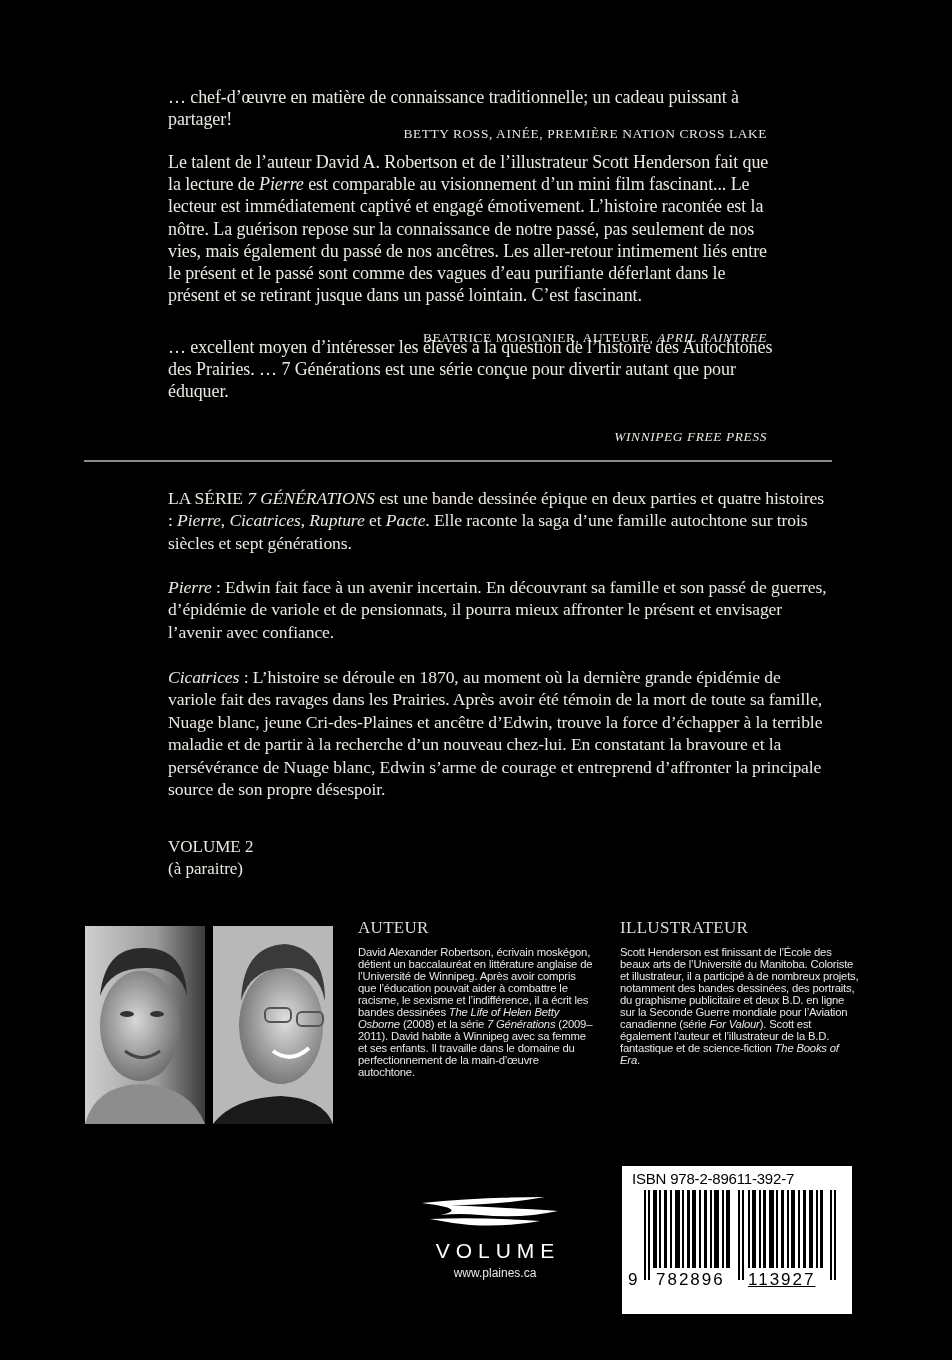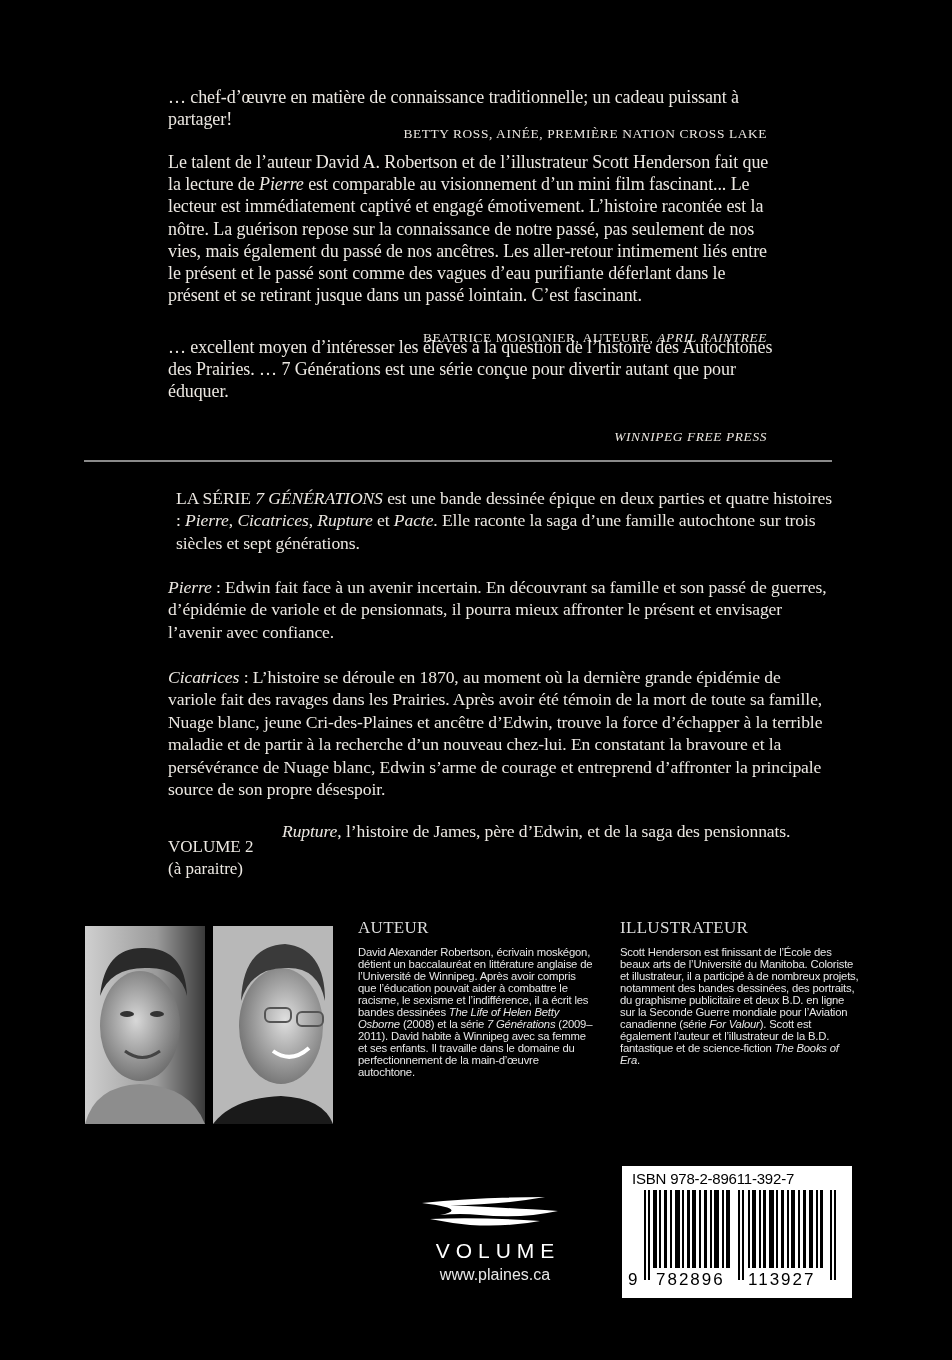--- a/index.html
+++ b/index.html
@@ -9,53 +9,52 @@
   .quote { position: absolute; left: 168px; width: 600px; font-size: 18px; line-height: 22.2px; letter-spacing: -0.1px; }
   .attr { position: absolute; right: 185px; font-size: 13.4px; letter-spacing: 0.6px; text-align: right; text-transform: uppercase; margin-top: 14px; }
   .attr i { font-style: italic; }
   .rule { position: absolute; left: 84px; top: 460px; width: 748px; height: 2px; background: #8a8a8a; }
   .series { position: absolute; left: 168px; width: 660px; font-size: 17.6px; line-height: 22.4px; letter-spacing: -0.1px; }
   .vol-label { position: absolute; left: 168px; top: 836px; font-size: 17px; line-height: 22.4px; }
   .vol-text { position: absolute; left: 282px; top: 820px; width: 560px; font-size: 17.6px; line-height: 22.4px; letter-spacing: -0.1px; }
   .photo { position: absolute; top: 926px; width: 120px; height: 198px; overflow: hidden; }
   .bio-title { position: absolute; font-size: 17px; letter-spacing: 0.3px; color: #ddd; }
   .bio { position: absolute; font-size: 11.3px; line-height: 12px; color: #e6e6e6; letter-spacing: -0.2px; }
-  .isbn-box { position: absolute; left: 622px; top: 1166px; width: 230px; height: 132px; background: #fff; color: #000; }
+  .isbn-box { position: absolute; left: 622px; top: 1166px; width: 230px; height: 148px; background: #fff; color: #000; }
   .logo { position: absolute; left: 420px; top: 1195px; width: 150px; text-align: center; }
 </style>
 </head>
 <body>
 
 <div class="quote" style="top:86px;">
   <span>… chef-d’œuvre en matière de connaissance traditionnelle; un cadeau puissant à partager!</span>
 </div>
 <div class="attr" style="top:112px;">Betty Ross, Ainée, Première Nation Cross Lake</div>
 
 <div class="quote" style="top:151px; width:605px;"><span>Le talent de l’auteur David A. Robertson et de l’illustrateur Scott Henderson fait que la lecture de </span><i>Pierre</i><span> est comparable au visionnement d’un mini film fascinant... Le lecteur est immédiatement captivé et engagé émotivement. L’histoire racontée est la nôtre. La guérison repose sur la connaissance de notre passé, pas seulement de nos vies, mais également du passé de nos ancêtres. Les aller-retour intimement liés entre le présent et le passé sont comme des vagues d’eau purifiante déferlant dans le présent et se retirant jusque dans un passé lointain. C’est fascinant.</span></div>
 <div class="attr" style="top:316px;"><span>Beatrice Mosionier, auteure, </span><i>April Raintree</i></div>
 
 <div class="quote" style="top:336px; width:605px;">
   <span>… excellent moyen d’intéresser les élèves à la question de l’histoire des Autochtones des Prairies. … 7 Générations est une série conçue pour divertir autant que pour éduquer.</span>
 </div>
 <div class="attr" style="top:415px;"><i>Winnipeg Free Press</i></div>
 
 <div class="rule"></div>
 
-<div class="series" style="top:487px;margin-left:8px;"><span>LA SÉRIE </span><i>7 GÉNÉRATIONS</i><span> est une bande dessinée épique en deux parties et quatre histoires : </span><i>Pierre</i>, <i>Cicatrices</i>, <i>Rupture</i> et <i>Pacte</i><span>. Elle raconte la saga d’une famille autochtone sur trois siècles et sept générations.</span></div>
+<div class="series" style="top:487px;"><span>LA SÉRIE </span><i>7 GÉNÉRATIONS</i><span> est une bande dessinée épique en deux parties et quatre histoires : </span><i>Pierre</i>, <i>Cicatrices</i>, <i>Rupture</i> et <i>Pacte</i><span>. Elle raconte la saga d’une famille autochtone sur trois siècles et sept générations.</span></div>
 
 <div class="series" style="top:576px;"><i>Pierre</i><span> : Edwin fait face à un avenir incertain. En découvrant sa famille et son passé de guerres, d’épidémie de variole et de pensionnats, il pourra mieux affronter le présent et envisager l’avenir avec confiance.</span></div>
 
 <div class="series" style="top:666px; width:665px;"><i>Cicatrices</i><span> : L’histoire se déroule en 1870, au moment où la dernière grande épidémie de variole fait des ravages dans les Prairies. Après avoir été témoin de la mort de toute sa famille, Nuage blanc, jeune Cri-des-Plaines et ancêtre d’Edwin, trouve la force d’échapper à la terrible maladie et de partir à la recherche d’un nouveau chez-lui. En constatant la bravoure et la persévérance de Nuage blanc, Edwin s’arme de courage et entreprend d’affronter la principale source de son propre désespoir.</span></div>
 
 <div class="vol-label">
   <div>VOLUME 2</div>
   <div>(à paraitre)</div>
 </div>
 <div class="vol-text">
-  <div><i>Rupture</i><span>, l’histoire de James, père d’Edwin, et de la saga des pensionnats.</span></div>
 </div>
 
 <div class="photo" style="left:85px;">
   <svg width="120" height="198" viewBox="0 0 120 198">
     <defs>
       <linearGradient id="bg1" x1="0" y1="0" x2="1" y2="0">
         <stop offset="0" stop-color="#cfcfcf"></stop>
           <stop offset="0.6" stop-color="#9a9a9a"></stop>
           <stop offset="1" stop-color="#3a3a3a"></stop>
       </linearGradient>
@@ -96,21 +95,21 @@
 
 <div class="bio-title serif" style="left:620px; top:918px;">ILLUSTRATEUR</div>
 <div class="bio sans" style="left:620px; top:946px; width:240px;"><span>Scott Henderson est finissant de l’École des beaux arts de l’Université du Manitoba. Coloriste et illustrateur, il a participé à de nombreux projets, notamment des bandes dessinées, des portraits, du graphisme publicitaire et deux B.D. en ligne sur la Seconde Guerre mondiale pour l’Aviation canadienne (série </span><i>For Valour</i><span>). Scott est également l’auteur et l’illustrateur de la B.D. fantastique et de science-fiction </span><i>The Books of Era</i><span>.</span></div>
 
 <div class="logo">
   <svg width="150" height="40" viewBox="0 0 150 40">
     <path d="M2 8 Q60 2 125 2 Q80 10 30 10 Q70 12 138 16 Q100 24 60 20 Q40 18 20 20 Q50 14 2 8Z" fill="#fff"></path>
     <path d="M10 24 Q60 22 120 26 Q90 32 50 30 Q30 28 10 24Z" fill="#fff"></path>
   </svg>
   <div class="sans" style="font-size:21px; letter-spacing:6px; color:#fff; margin-top:0px; padding-left:6px;">VOLUME</div>
-  <div class="sans" style="font-size:16px; color:#e8e8e8; margin-top:3px;">www.plaines.ca</div>
+  <div class="sans" style="font-size:12px; color:#e8e8e8; margin-top:3px;">www.plaines.ca</div>
 </div>
 
 <div class="isbn-box">
   <div class="sans" style="position:absolute; left:10px; top:4px; font-size:15px; letter-spacing:-0.2px;">ISBN 978-2-89611-392-7</div>
   <svg style="position:absolute; left:22px; top:24px;" width="196" height="90" viewBox="0 0 196 90">
     <g fill="#000">
       <rect x="0" y="0" width="2" height="90"></rect>
         <rect x="4" y="0" width="2" height="90"></rect>
       <rect x="9" y="0" width="4" height="78"></rect>
         <rect x="15" y="0" width="2" height="78"></rect>
@@ -141,14 +140,14 @@
       <rect x="159" y="0" width="3" height="78"></rect>
         <rect x="165" y="0" width="4" height="78"></rect>
       <rect x="172" y="0" width="2" height="78"></rect>
         <rect x="176" y="0" width="3" height="78"></rect>
       <rect x="186" y="0" width="2" height="90"></rect>
         <rect x="190" y="0" width="2" height="90"></rect>
     </g>
   </svg>
   <div class="sans" style="position:absolute; left:6px; top:104px; font-size:17px;">9</div>
   <div class="sans" style="position:absolute; left:34px; top:104px; font-size:17px; letter-spacing:2px;">782896</div>
-  <div class="sans" style="position:absolute; left:126px; top:104px; font-size:17px; letter-spacing:2px;">113927</div>
+  <div class="sans" style="position:absolute; left:126px; top:104px; font-size:17px; letter-spacing:2px;text-decoration:underline;">113927</div>
 </div>
 
 </body></html>

